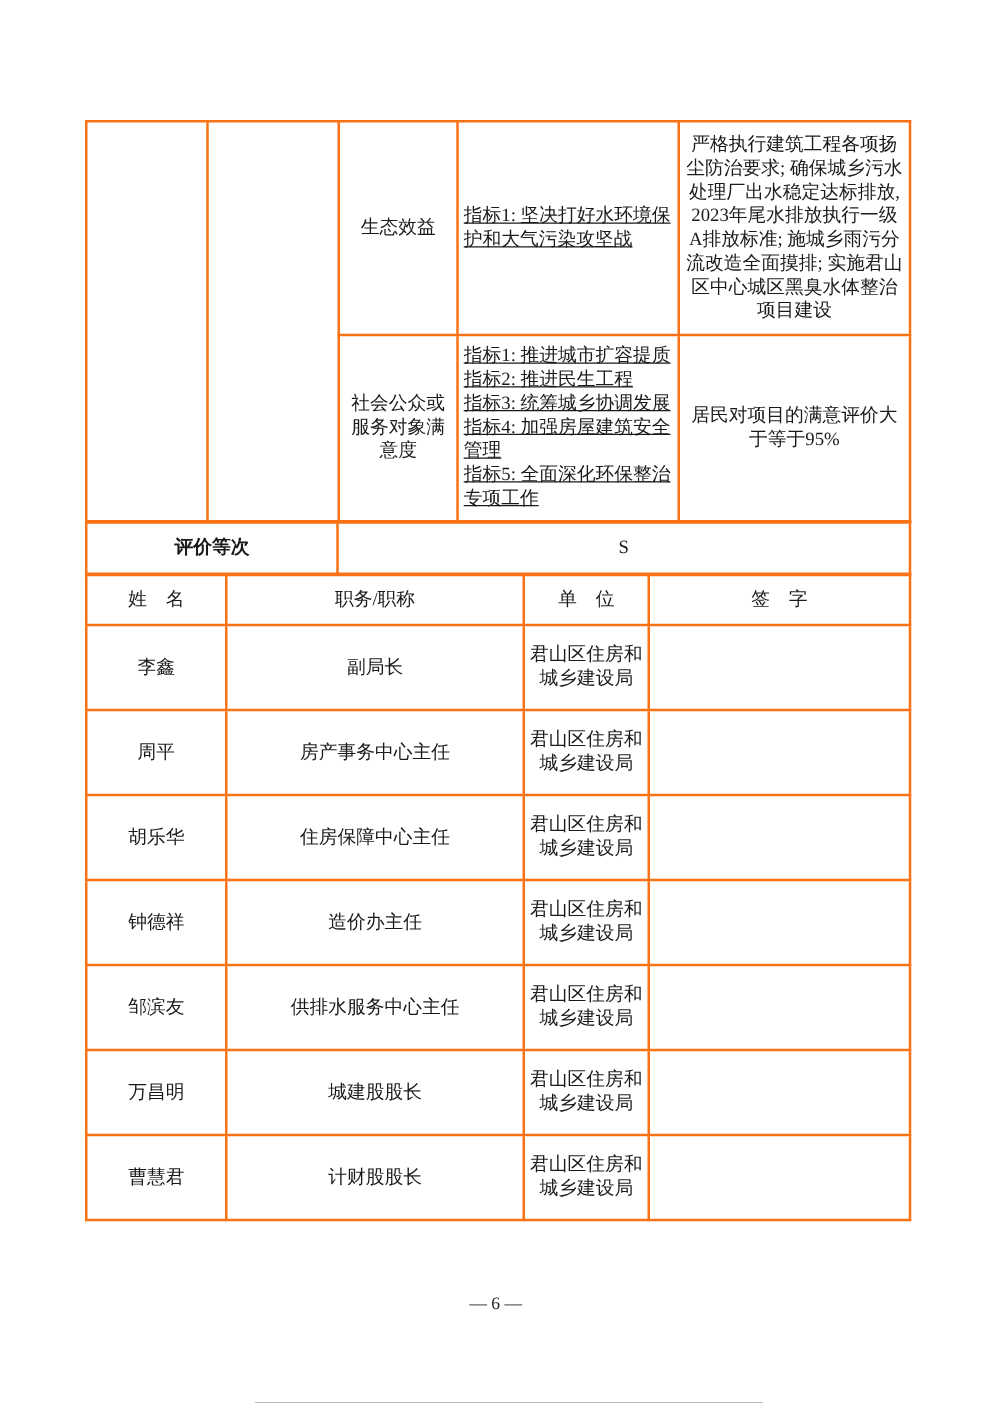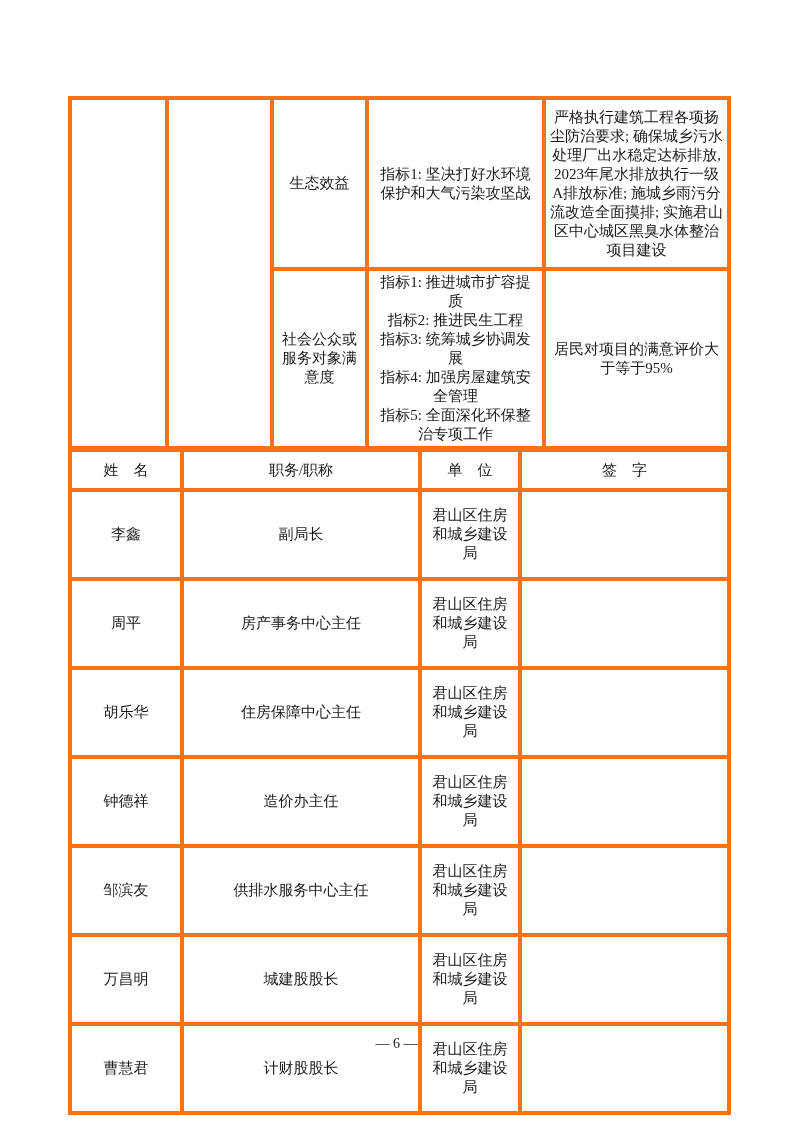--- a/index.html
+++ b/index.html
@@ -5,25 +5,25 @@
   html,body { margin:0; padding:0; background:#888; }
   .page {
     position:relative; width:793px; height:1122px; margin:0 auto;
     background:#ffffff; overflow:hidden;
     font-family:"Liberation Serif","DejaVu Serif",serif; color:#1a1a1a;
   }
   .doc-tables { position:absolute; left:68px; top:96px; width:659px; }
   table { border-collapse:collapse; table-layout:fixed; width:659px; }
   .tbl-follow { margin-top:-1px; }
   td {
-    border:4px solid #f97316; font-size:15px; line-height:19px;
+    border:2px solid #f97316; font-size:15px; line-height:19px;
     vertical-align:middle; text-align:center; padding:2px 4px; overflow:hidden;
     word-break:break-all;
   }
-  .left-cell { text-align:center; }
+  .left-cell { text-align:left;text-decoration:underline; }
   .pre { white-space:pre-line; }
   .bold { font-weight:bold; }
   .section-title-cell {
     font-family:"Liberation Sans","DejaVu Sans",sans-serif;
     font-weight:bold; font-size:17px; line-height:20px;
   }
   .unit-cell { padding:14px 4px; }
   .page-footer {
     position:absolute; left:0; top:1036px; width:793px;
     text-align:center; font-size:14px; color:#222;
@@ -62,20 +62,24 @@
         </tr>
       </tbody>
     </table>
 
     <table class="tbl-follow">
       <colgroup>
         <col style="width:201px">
           <col style="width:458px">
       </colgroup>
       <tbody>
+        <tr style="height:41px">
+          <td class="bold">评价等次</td>
+          <td>S</td>
+        </tr>
       </tbody>
     </table>
 
     <table class="tbl-follow">
       <colgroup>
         <col style="width:112px">
           <col style="width:238px">
           <col style="width:100px">
           <col style="width:209px">
       </colgroup>

